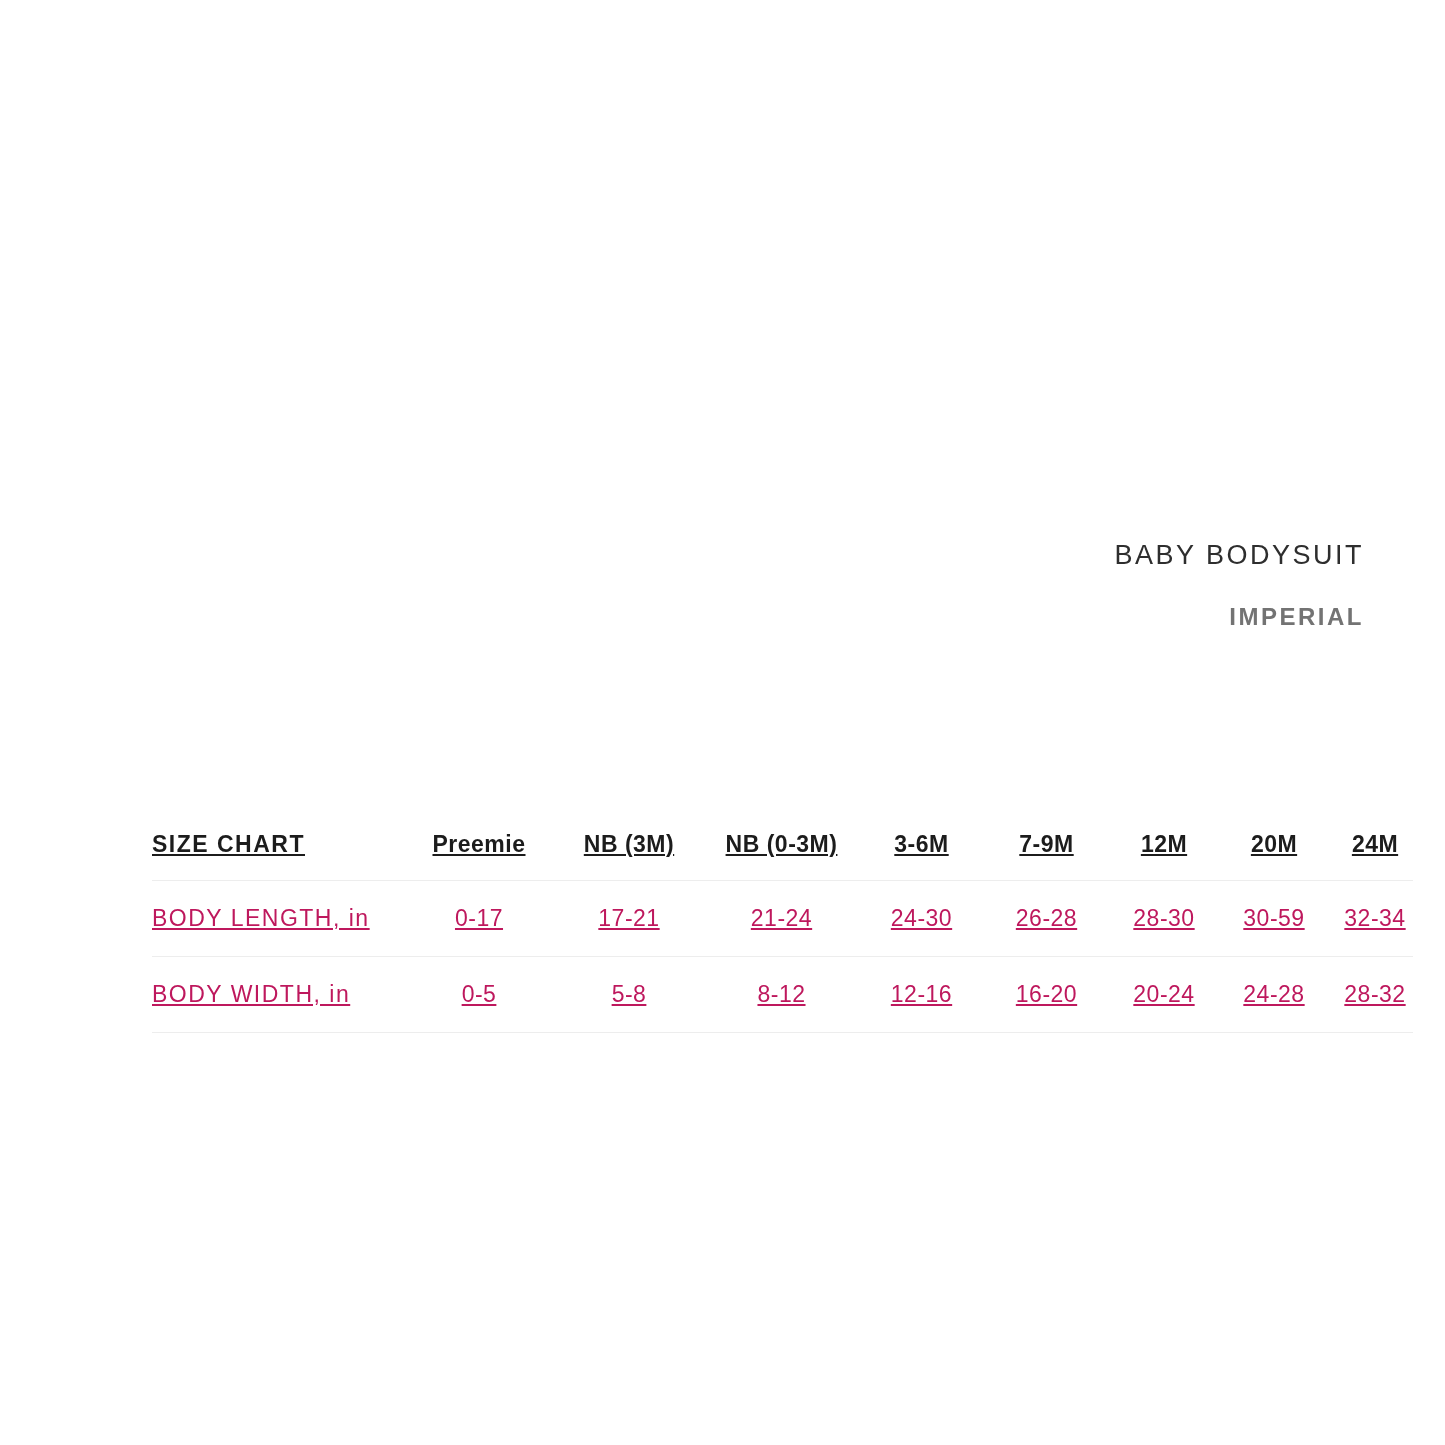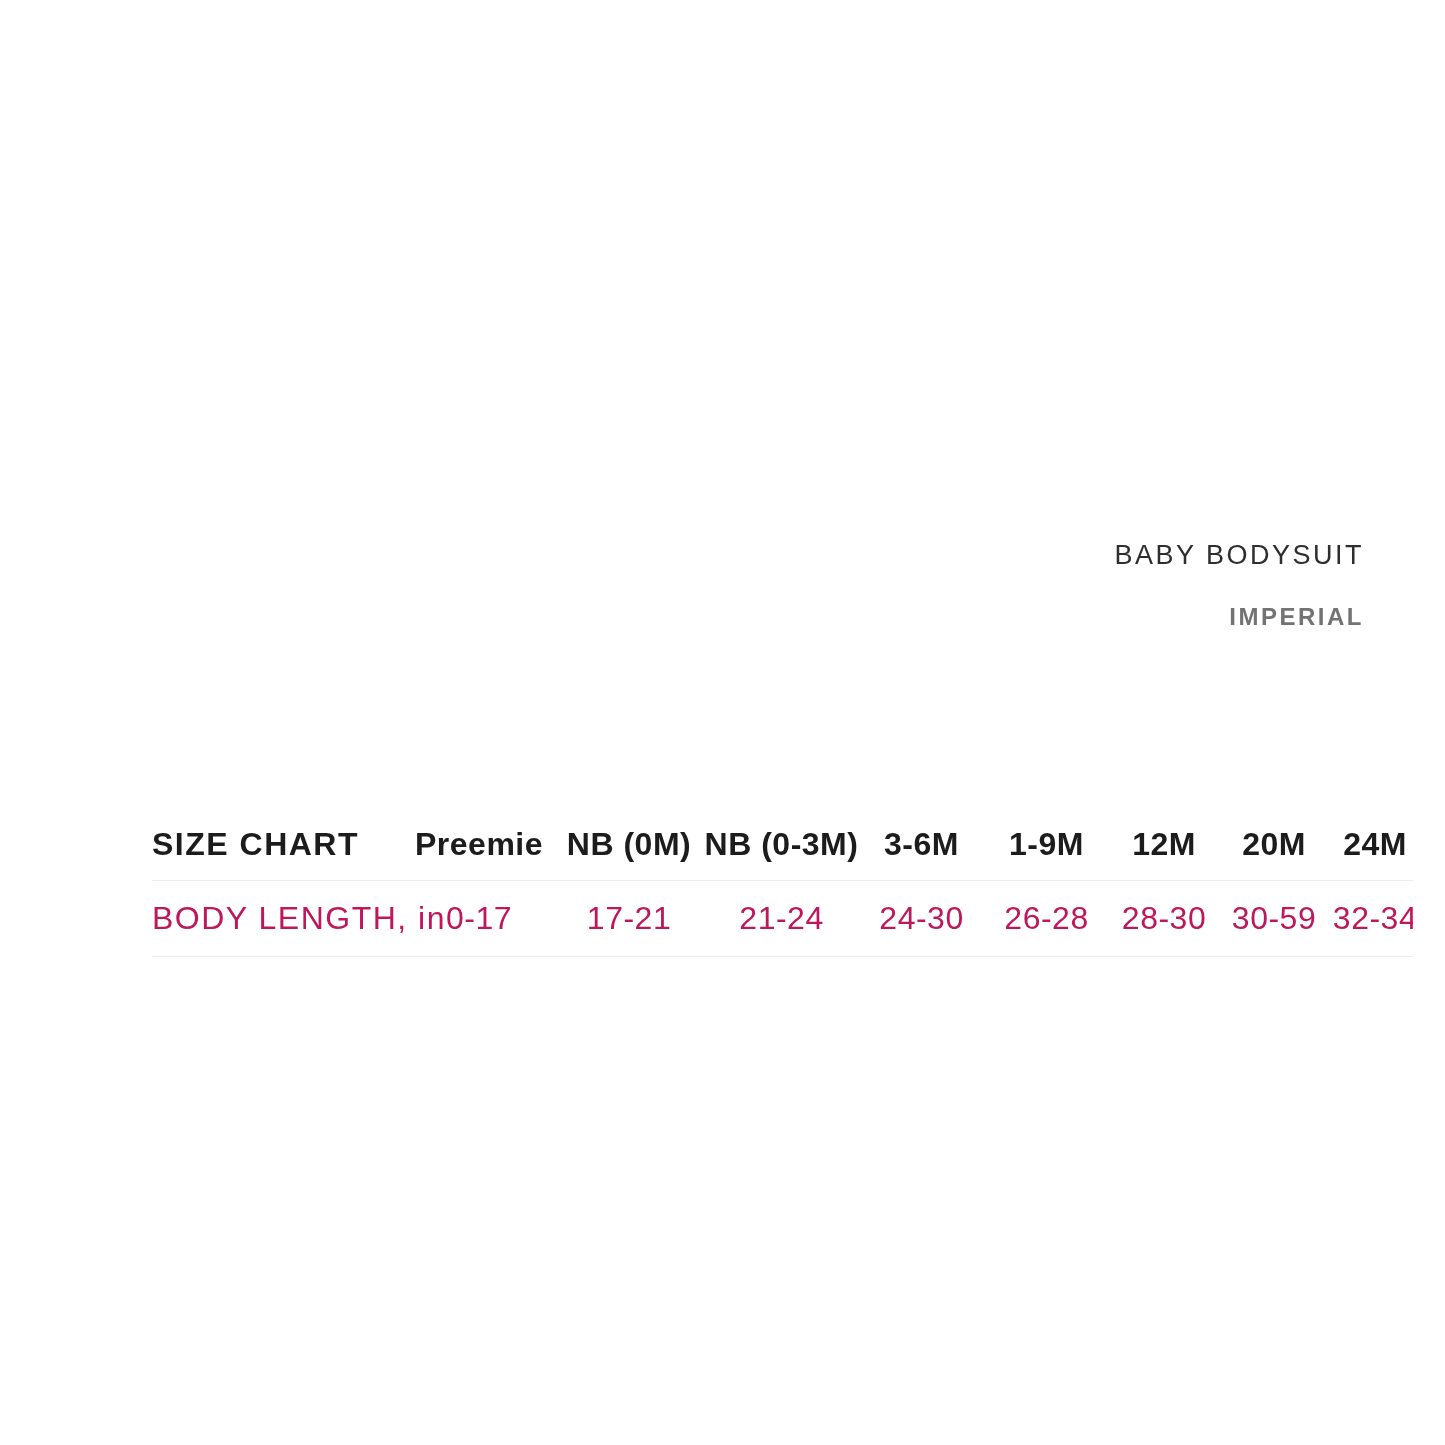--- a/index.html
+++ b/index.html
@@ -46,23 +46,24 @@
     position: absolute;
     left: 88px;
     top: 745px;
     width: 1269px;
     border-collapse: collapse;
     table-layout: fixed;
   }
   .size-table th, .size-table td {
     text-align: center;
     vertical-align: middle;
-    font-size: 32px;
+    font-size: 23px;
     white-space: nowrap;
     padding: 0;
+    text-decoration: underline;
   }
   .size-table thead th {
     height: 71px;
     font-weight: 700;
     color: #1c1c1c;
     letter-spacing: 0.5px;
     border-bottom: 1px solid #ededed;
   }
   .size-table tbody td {
     height: 76px;
@@ -102,37 +103,48 @@
       <col style="width:125px">
       <col style="width:125px">
       <col style="width:110px">
       <col style="width:110px">
       <col style="width:92px">
     </colgroup>
     <thead>
       <tr>
         <th class="label-col">SIZE CHART</th>
         <th>Preemie</th>
-        <th>NB (0M)</th>
+        <th>NB (3M)</th>
         <th>NB (0-3M)</th>
         <th>3-6M</th>
-        <th>1-9M</th>
+        <th>7-9M</th>
         <th>12M</th>
         <th>20M</th>
         <th>24M</th>
       </tr>
     </thead>
     <tbody>
       <tr class="has-divider">
         <td class="label-col">BODY LENGTH, in</td>
         <td>0-17</td>
         <td>17-21</td>
         <td>21-24</td>
         <td>24-30</td>
         <td>26-28</td>
         <td>28-30</td>
         <td>30-59</td>
         <td>32-34</td>
       </tr>
+      <tr class="has-divider">
+        <td class="label-col">BODY WIDTH, in</td>
+        <td>0-5</td>
+        <td>5-8</td>
+        <td>8-12</td>
+        <td>12-16</td>
+        <td>16-20</td>
+        <td>20-24</td>
+        <td>24-28</td>
+        <td>28-32</td>
+      </tr>
     </tbody>
   </table>
 
 </div>
 
 </body></html>

